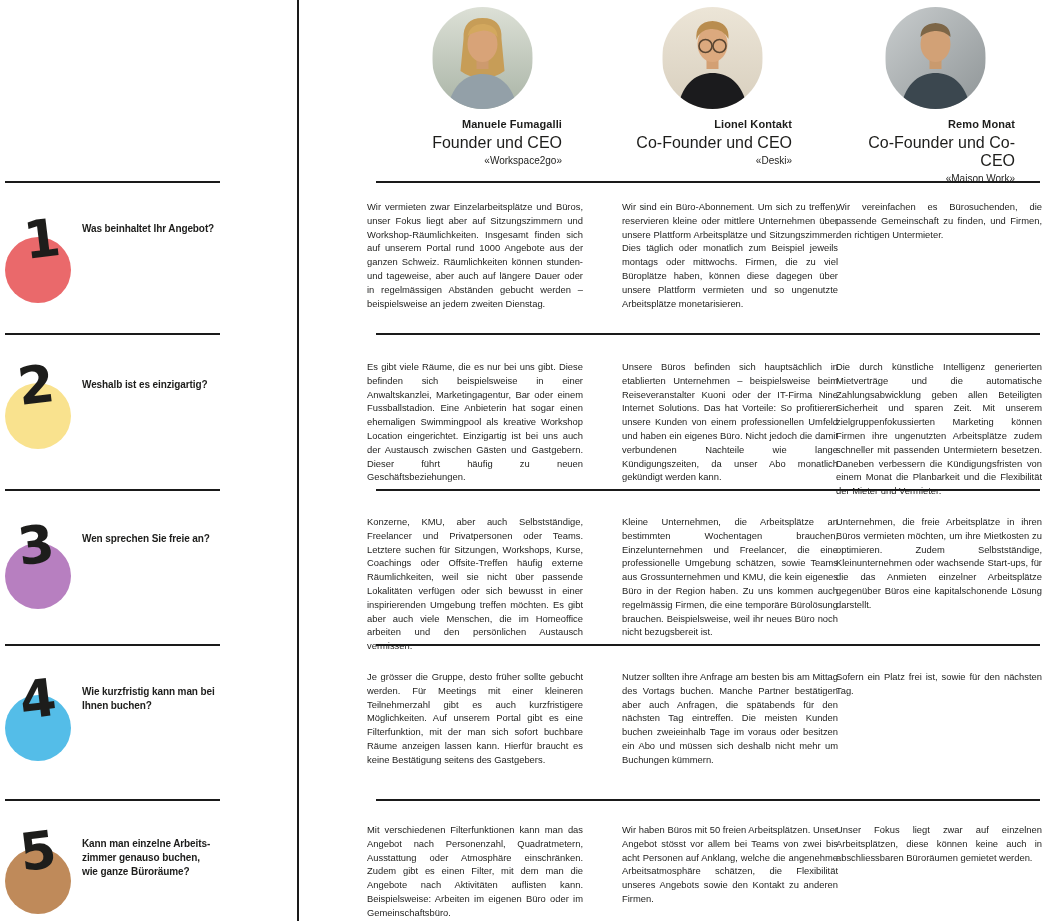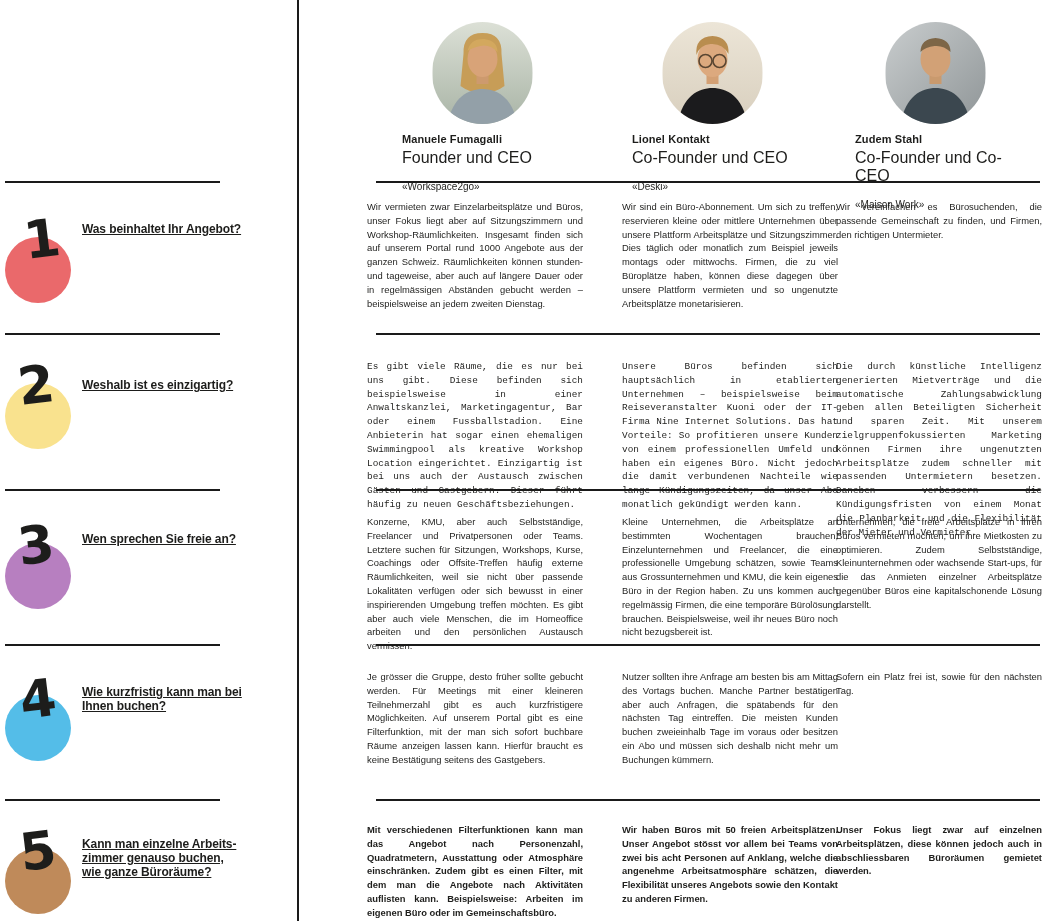--- a/index.html
+++ b/index.html
@@ -11,39 +11,39 @@
   .divider-v{position:absolute;left:297px;top:0;width:1.5px;height:921px;background:#1a1a1a;}
 
   
   .q-line{position:absolute;left:5px;width:215px;height:1.5px;background:#1a1a1a;}
   .q-circle{position:absolute;width:66px;height:66px;border-radius:50%;}
   .q-num{
     position:absolute;font-family:"DejaVu Sans", sans-serif;font-weight:800;
     font-size:52px;line-height:1;color:#1d1d1b;transform:rotate(-7deg);
   }
   .q-text{
-    position:absolute;left:82px;width:180px;font-weight:700;font-size:12px;
-    line-height:14px;letter-spacing:-0.1px;white-space:pre-line;color:#1d1d1b;text-decoration:underline;
+    position:absolute;left:82px;width:180px;font-weight:700;font-size:10px;
+    line-height:14px;letter-spacing:-0.1px;white-space:pre-line;color:#1d1d1b;
   }
 
   
-  .profile{position:absolute;top:22px;width:160px;text-align:left;}
+  .profile{position:absolute;top:7px;width:160px;text-align:right;}
   .avatar{width:101px;height:102px;border-radius:50%;overflow:hidden;margin:0 auto;display:block;}
   .p-name{font-weight:700;font-size:11px;margin-top:9px;letter-spacing:0.1px;}
   .p-role{font-size:16px;margin-top:4px;}
-  .p-company{font-size:10px;margin-top:14px;}
+  .p-company{font-size:10px;margin-top:3px;}
 
   
   .row-line{position:absolute;left:376px;width:664px;height:1.5px;background:#1a1a1a;}
   .answer{
     position:absolute;width:216px;font-size:9.4px;line-height:13.8px;
     text-align:justify;color:#1e1e1c;
   }
   .col0{left:367px;} .col1{left:606px;margin-left:16px;} .col2{left:836px;width:206px;}
-  .rowA{top:200px;} .rowB{top:360px;font-family:Liberation Mono, monospace;} .rowC{top:515px;} .rowD{top:670px;} .rowE{top:823px;font-weight:bold;}
+  .rowA{top:200px;} .rowB{top:360px;} .rowC{top:515px;} .rowD{top:670px;} .rowE{top:823px;}
 </style>
 </head>
 <body>
 
 <div class="page">
 
   <div class="divider-v"></div>
 
   <div>
 
@@ -128,21 +128,21 @@
           <stop offset="0" stop-color="#c9cdce"></stop>
               <stop offset="1" stop-color="#8f9597"></stop>
         </linearGradient>
           </defs>
         <rect width="100" height="102" fill="url(#bg3)"></rect>
         <rect x="44" y="48" width="12" height="14" fill="#c99a6e"></rect>
         <ellipse cx="50" cy="37" rx="15" ry="18" fill="#d2a176"></ellipse>
         <path d="M35,30 Q35,17 50,16 Q65,17 65,30 Q58,23 49,24 Q40,25 35,30 Z" fill="#7d6647"></path>
         <path d="M15,102 C20,74 36,66 50,66 C64,66 80,74 85,102 Z" fill="#3b474f"></path>
       </svg>
-      <div class="p-name">Zudem Stahl</div>
+      <div class="p-name">Remo Monat</div>
       <div class="p-role">Co-Founder und Co-CEO</div>
       <div class="p-company">«Maison Work»</div>
     </div>
 
   </div>
 
   <div>
 
     <div class="row-line" style="top:181px"></div>
     <div class="row-line" style="top:333px"></div>
@@ -161,17 +161,17 @@
     <div class="answer rowC col0">Konzerne, KMU, aber auch Selbstständige, Freelancer und Privatpersonen oder Teams. Letztere suchen für Sitzungen, Workshops, Kurse, Coachings oder Offsite-Treffen häufig externe Räumlichkeiten, weil sie nicht über passende Lokalitäten verfügen oder sich bewusst in einer inspirierenden Umgebung treffen möchten. Es gibt aber auch viele Menschen, die im Homeoffice arbeiten und den persönlichen Austausch vermissen.</div>
     <div class="answer rowC col1">Kleine Unternehmen, die Arbeitsplätze an bestimmten Wochentagen brauchen, Einzelunternehmen und Freelancer, die eine professionelle Umgebung schätzen, sowie Teams aus Grossunternehmen und KMU, die kein eigenes Büro in der Region haben. Zu uns kommen auch regelmässig Firmen, die eine temporäre Bürolösung brauchen. Beispielsweise, weil ihr neues Büro noch nicht bezugsbereit ist.</div>
     <div class="answer rowC col2">Unternehmen, die freie Arbeitsplätze in ihren Büros vermieten möchten, um ihre Mietkosten zu optimieren. Zudem Selbstständige, Kleinunternehmen oder wachsende Start-ups, für die das Anmieten einzelner Arbeitsplätze gegenüber Büros eine kapitalschonende Lösung darstellt.</div>
 
     <div class="answer rowD col0">Je grösser die Gruppe, desto früher sollte gebucht werden. Für Meetings mit einer kleineren Teilnehmerzahl gibt es auch kurzfristigere Möglichkeiten. Auf unserem Portal gibt es eine Filterfunktion, mit der man sich sofort buchbare Räume anzeigen lassen kann. Hierfür braucht es keine Bestätigung seitens des Gastgebers.</div>
     <div class="answer rowD col1">Nutzer sollten ihre Anfrage am besten bis am Mittag des Vortags buchen. Manche Partner bestätigen aber auch Anfragen, die spätabends für den nächsten Tag eintreffen. Die meisten Kunden buchen zweieinhalb Tage im voraus oder besitzen ein Abo und müssen sich deshalb nicht mehr um Buchungen kümmern.</div>
     <div class="answer rowD col2">Sofern ein Platz frei ist, sowie für den nächsten Tag.</div>
 
     <div class="answer rowE col0">Mit verschiedenen Filterfunktionen kann man das Angebot nach Personenzahl, Quadratmetern, Ausstattung oder Atmosphäre einschränken. Zudem gibt es einen Filter, mit dem man die Angebote nach Aktivitäten auflisten kann. Beispielsweise: Arbeiten im eigenen Büro oder im Gemeinschaftsbüro.</div>
     <div class="answer rowE col1">Wir haben Büros mit 50 freien Arbeitsplätzen. Unser Angebot stösst vor allem bei Teams von zwei bis acht Personen auf Anklang, welche die angenehme Arbeitsatmosphäre schätzen, die Flexibilität unseres Angebots sowie den Kontakt zu anderen Firmen.</div>
-    <div class="answer rowE col2">Unser Fokus liegt zwar auf einzelnen Arbeitsplätzen, diese können jedoch auch in abschliessbaren Büroräumen gemietet werden.</div>
+    <div class="answer rowE col2">Unser Fokus liegt zwar auf einzelnen Arbeitsplätzen, diese können keine auch in abschliessbaren Büroräumen gemietet werden.</div>
 
   </div>
 
 </div>
 
 </body></html>

